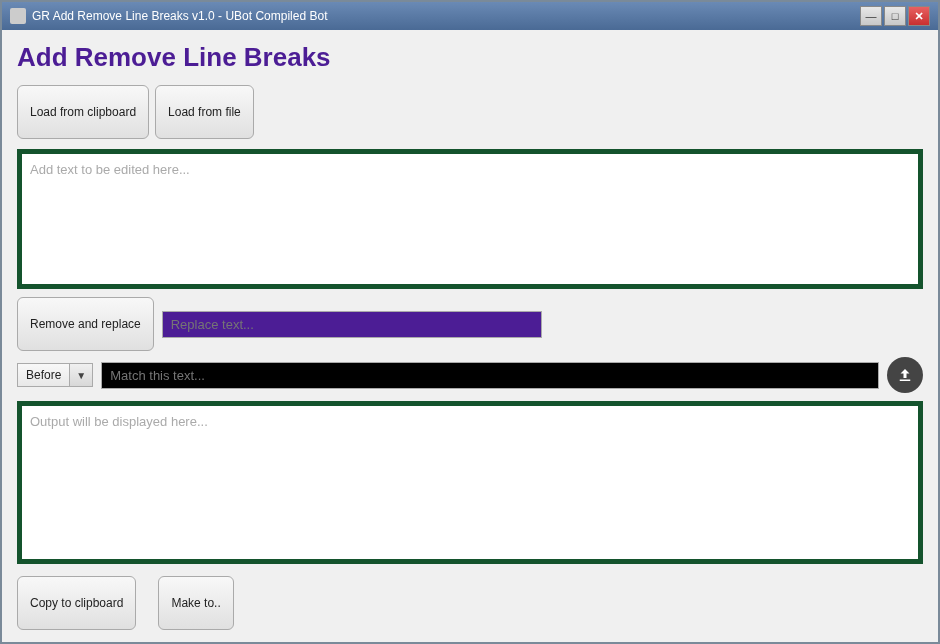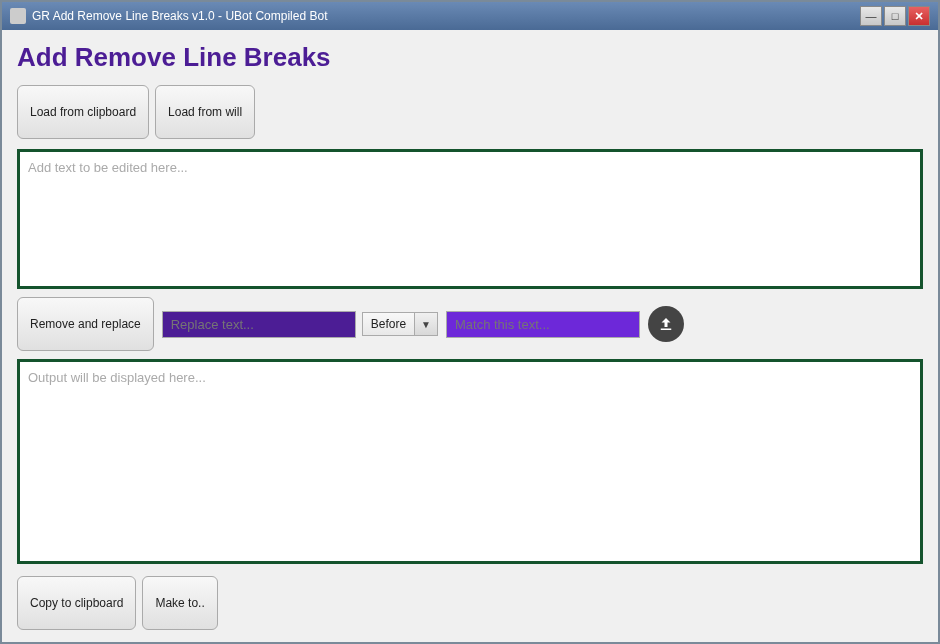--- a/index.html
+++ b/index.html
@@ -106,21 +106,21 @@
       border: 1px solid #aaa;
       border-radius: 6px;
       cursor: pointer;
       font-size: 12px;
       color: #222;
       font-family: inherit;
     }
 
     textarea {
       width: 100%;
-      border: 3px solid #14532d;
+      border: 5px solid #14532d;
       background: white;
       padding: 8px;
       font-family: inherit;
       font-size: 13px;
       color: #999;
       resize: none;
       outline: none;
     }
 
     textarea::placeholder {
@@ -151,21 +151,21 @@
       font-size: 13px;
       color: #aaa;
       outline: none;
       max-width: 380px;
     }
 
     .match-input {
       flex: 1;
       padding: 5px 8px;
       border: 1px solid #aaa;
-      background: #6d28d9;
+      background: #000000;
       font-family: inherit;
       font-size: 13px;
       color: #aaa;
       outline: none;
     }
 
     .before-dropdown {
       display: flex;
       border: 1px solid #aaa;
       background: #f97316;
@@ -203,27 +203,27 @@
     }
 
     .upload-btn svg {
       width: 18px;
       height: 18px;
       fill: white;
     }
 
     .bottom-row {
       display: flex;
-      gap: 6px;
+      gap: 22px;
       margin-top: 4px;
     }
 
     .controls-section {
       display: flex;
-      flex-direction: row;
+      flex-direction: column;
       gap: 6px;
     }
   </style>
 </head>
 <body>
 
 <div class="window">
 
   <div class="title-bar">
     <div class="title-bar-left">
@@ -236,21 +236,21 @@
       <button class="title-btn close">✕</button>
     </div>
   </div>
 
   <div class="window-content">
 
     <h1 class="app-title">Add Remove Line Breaks</h1>
 
     <div class="toolbar">
       <button class="btn">Load from clipboard</button>
-      <button class="btn">Load from will</button>
+      <button class="btn">Load from file</button>
     </div>
 
     <textarea class="input-textarea" placeholder="Add text to be edited here..." style=""></textarea>
 
     <div class="controls-section">
 
       <div class="controls-row">
         <button class="btn">Remove and replace</button>
         <input type="text" class="replace-input" placeholder="Replace text..." style="">
       </div>

